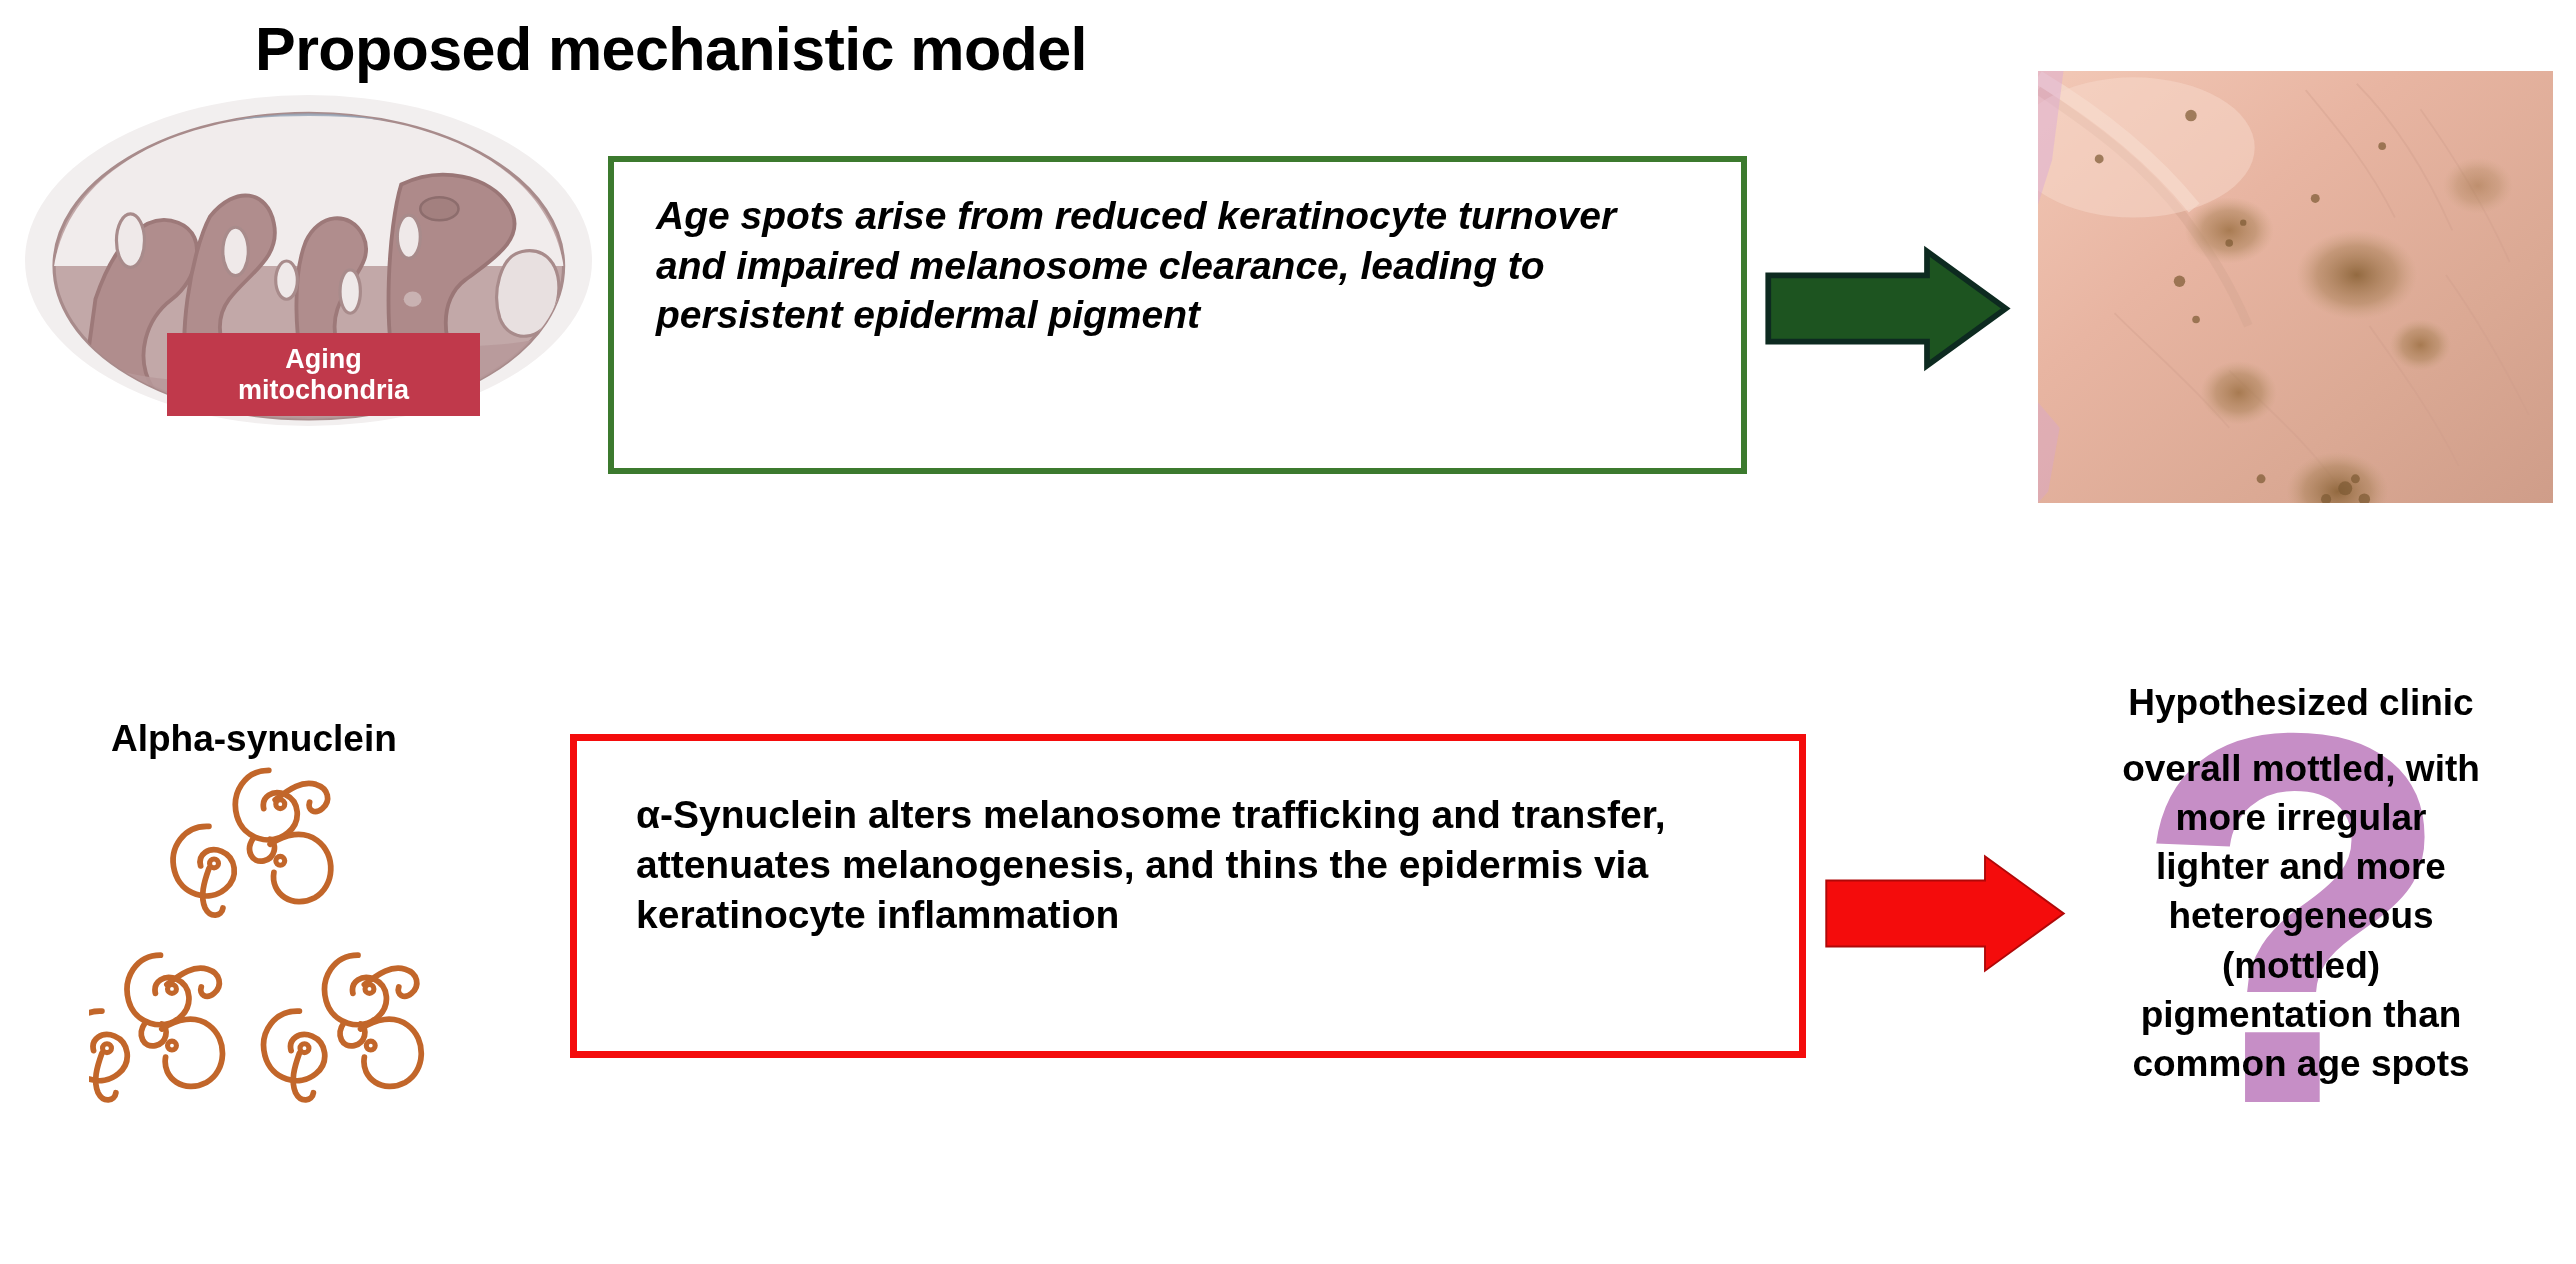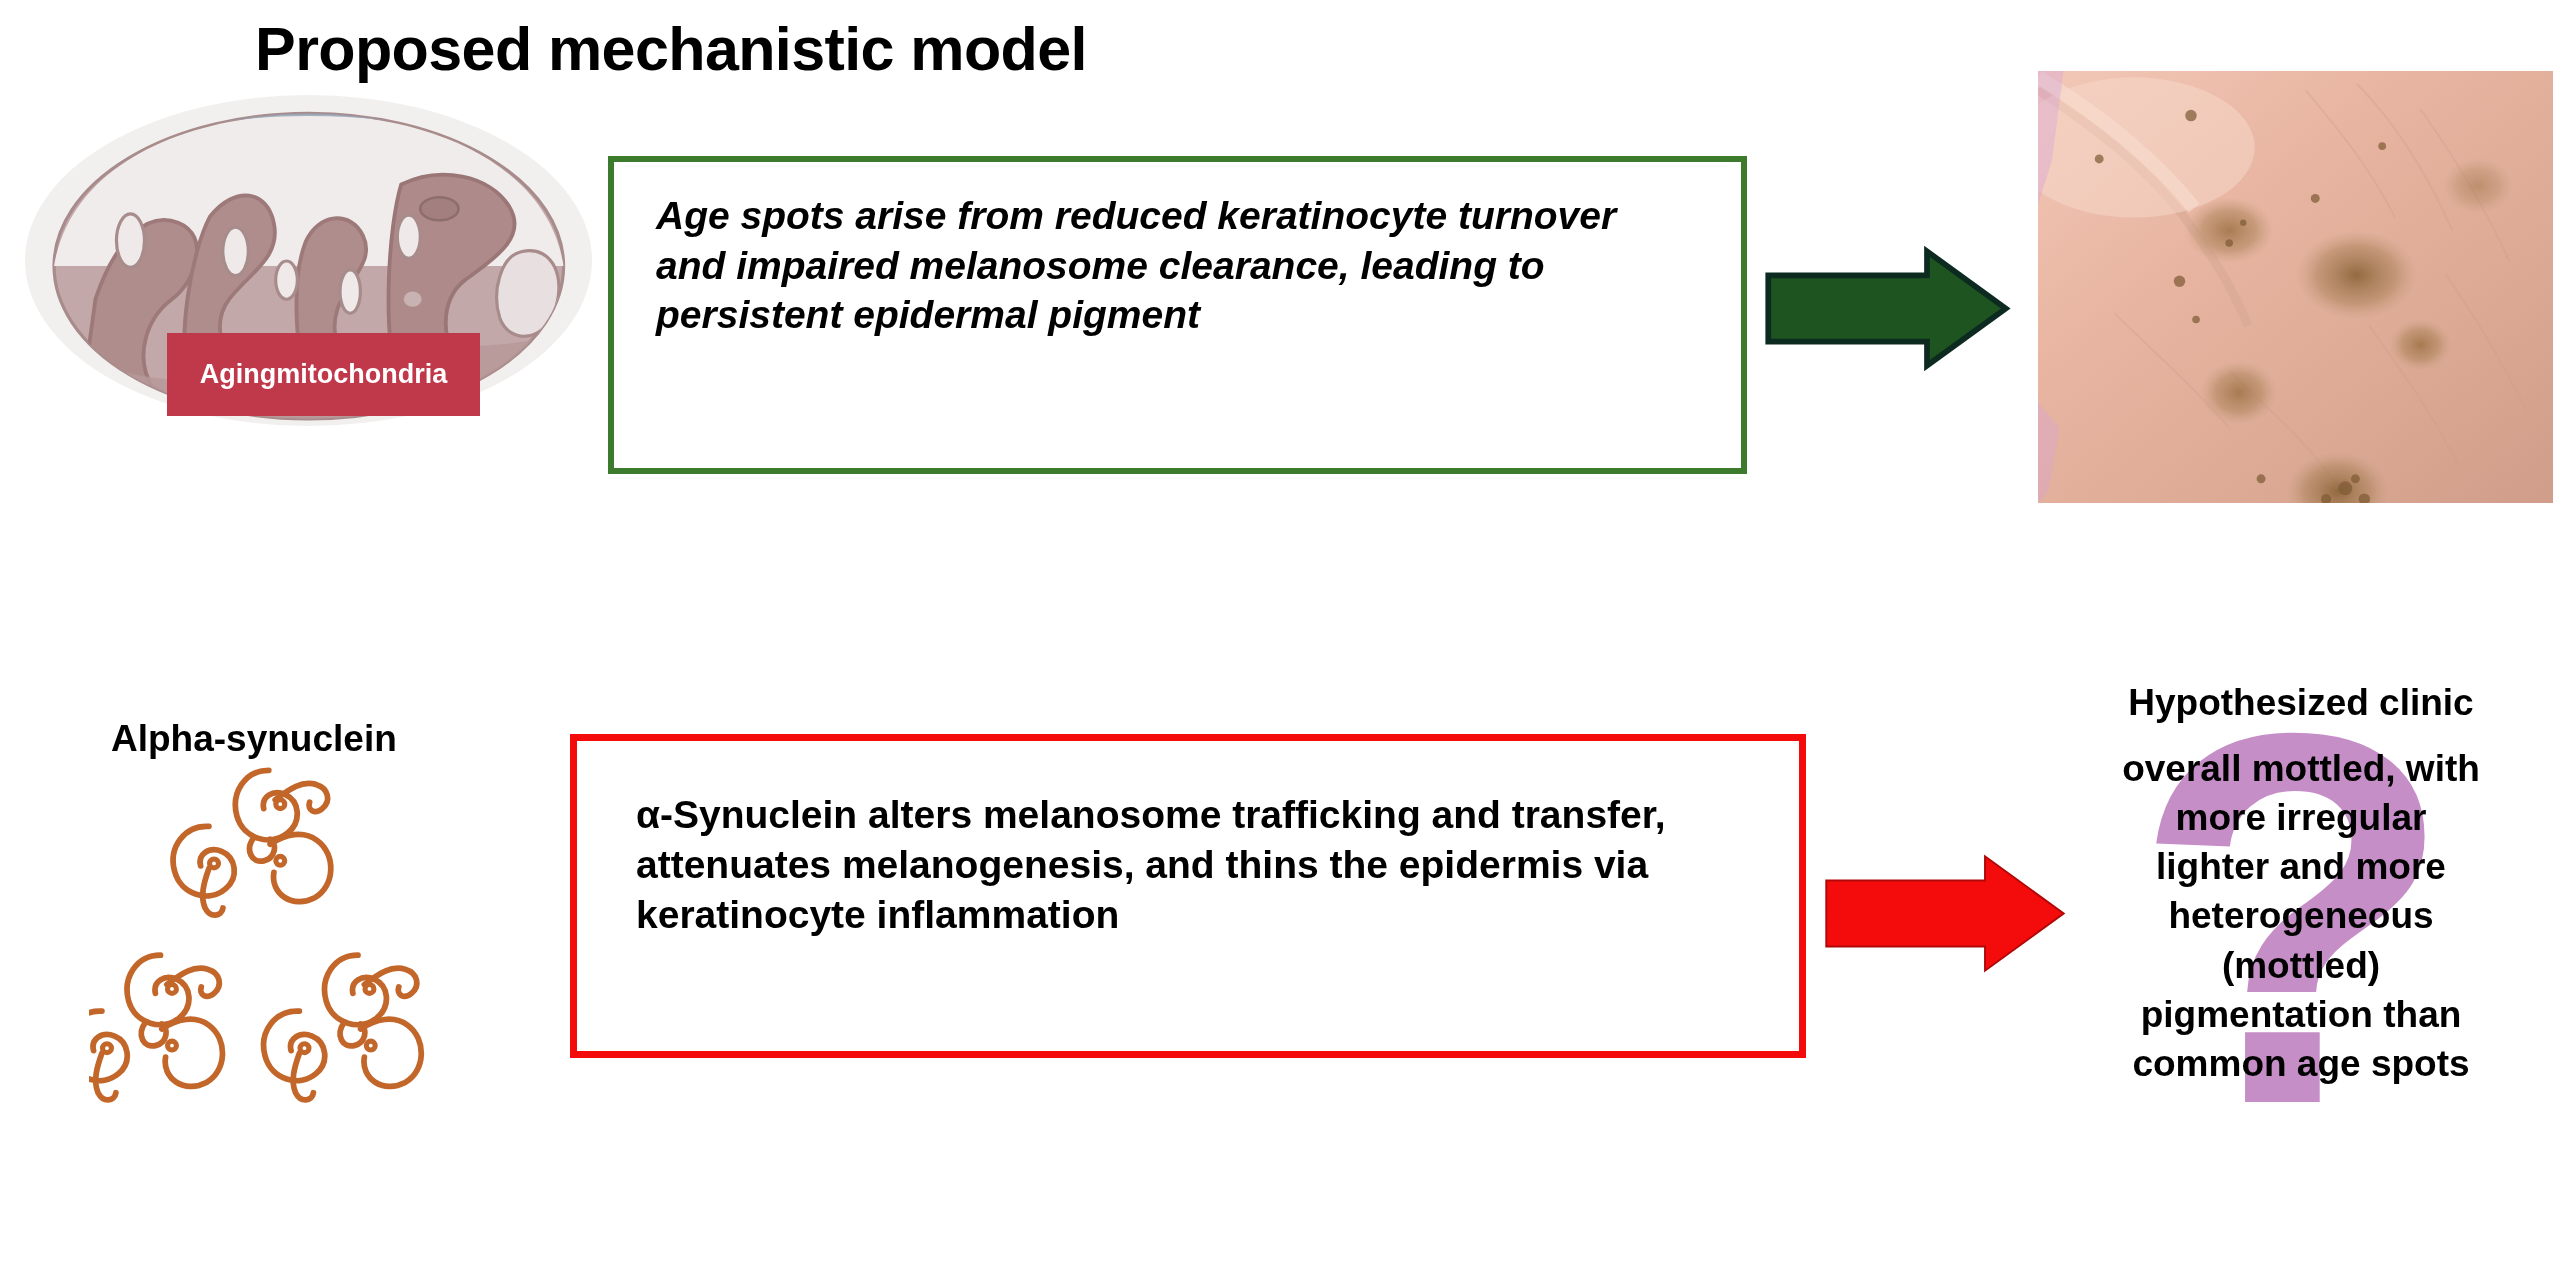--- a/index.html
+++ b/index.html
@@ -17,21 +17,21 @@
   
   #mito-wrap{position:absolute;left:19px;top:89px;width:586px;height:344px;}
   #mito-halo{
     position:absolute;left:6.4px;top:6.4px;width:567px;height:331px;
     border-radius:50%;background:#f2efef;
   }
   #mito-svg{position:absolute;left:0;top:0;width:586px;height:344px;}
   #mito-label{
     position:absolute;left:148px;top:244px;width:313px;height:83px;
     background:#c0394b;color:#ffffff;font-weight:bold;font-size:27px;
-    line-height:1.12;display:flex;flex-direction:row;align-items:center;
+    line-height:1.12;display:flex;flex-direction:column;align-items:center;
     justify-content:center;text-align:center;
   }
 
   
   #green-box{
     position:absolute;left:608px;top:156px;width:1139px;height:318px;
     border:6.4px solid #3c7a2e;background:#ffffff;box-sizing:border-box;
   }
   #green-text{
     position:absolute;left:656px;top:191px;width:1032px;

